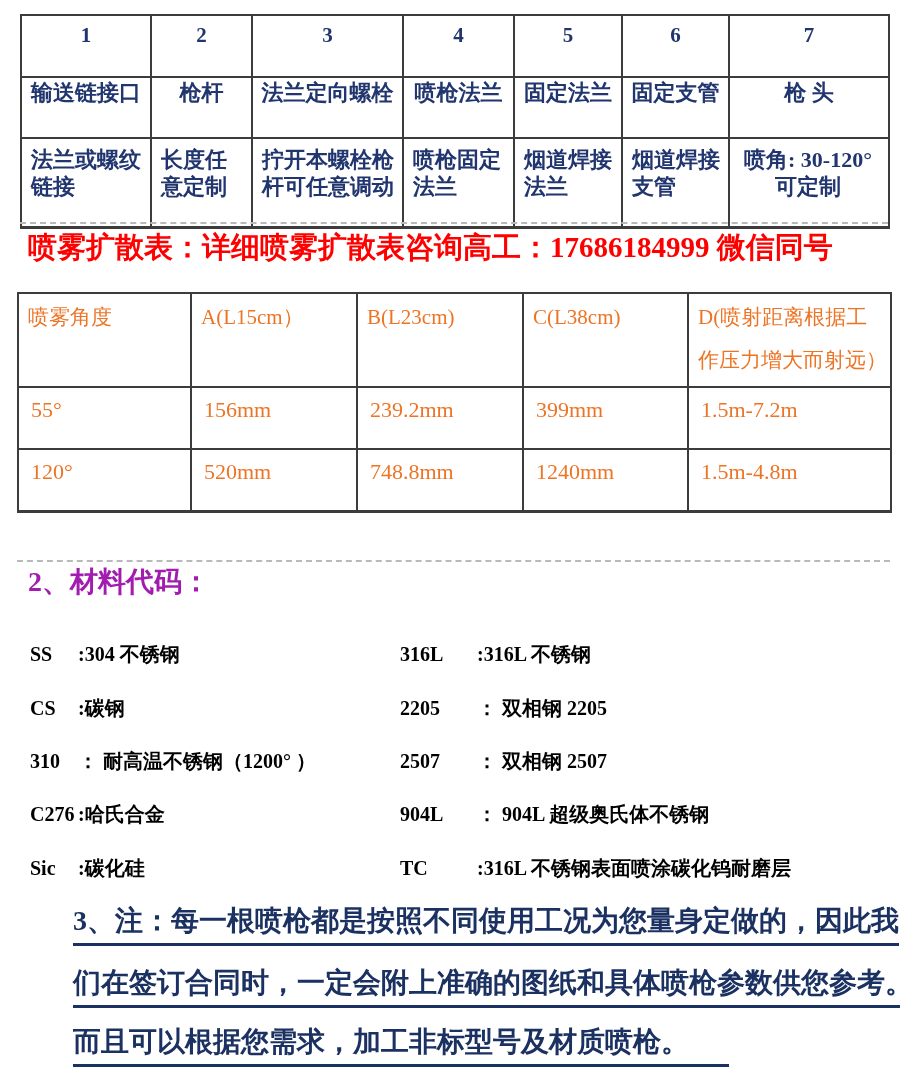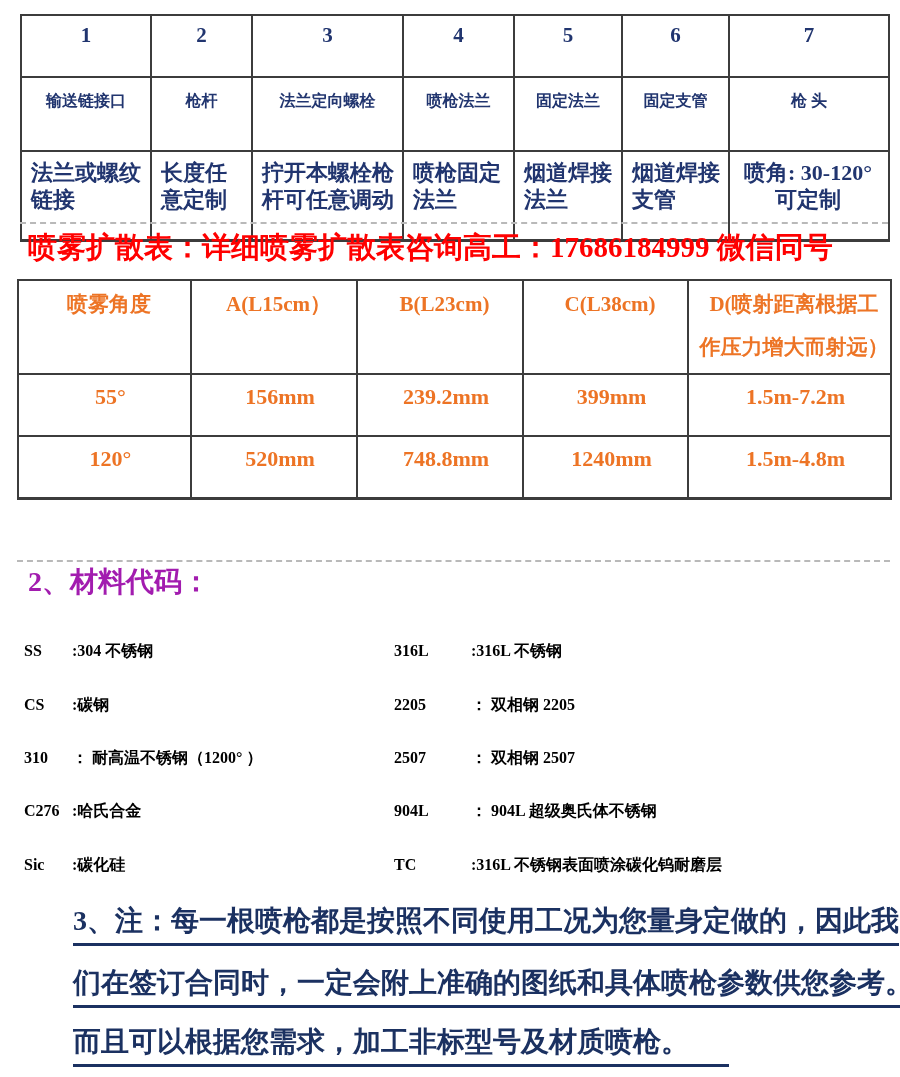--- a/index.html
+++ b/index.html
@@ -9,53 +9,53 @@
   }
 
   
   table.t1 {
     position:absolute; left:20px; top:14px; width:868px;
     border-collapse:collapse; table-layout:fixed;
     color:#21356F; font-weight:bold;
   }
   table.t1 td { border:2px solid #3c3c3c; vertical-align:top; overflow:hidden; }
   table.t1 tr.r1 td { height:52px; font-size:21px; text-align:center; padding-top:7px; }
-  table.t1 tr.r2 td { height:58px; font-size:16px; text-align:center; padding-top:13px;margin-top:48px; }
+  table.t1 tr.r2 td { height:58px; font-size:22px; text-align:center; padding-top:0;margin-top:48px; }
   table.t1 tr.r3 td { height:80px; font-size:22px; text-align:left; padding:7px 4px 0 9px;
                       line-height:27px; white-space:pre-line; border-bottom-width:3px; }
   table.t1 tr.r3 td.center { text-align:center; padding-left:2px; }
 
   .dash-under { position:absolute; border-top:2px dashed #b9b9b9; }
   .dash1 { left:20px; top:222px; width:868px; }
   .dash2 { left:17px; top:560px; width:873px; }
 
   
   .red-heading {
     position:absolute; left:28px; top:228px; width:860px;
     color:#FF0000; font-size:29px; font-weight:bold; line-height:1.35; white-space:nowrap;
   }
 
   
   table.t2 {
-    position:absolute; left:17px; top:279px; width:873px;
+    position:absolute; left:17px; top:292px; width:873px;
     border-collapse:collapse; table-layout:fixed;
-    color:#ED7425; font-weight:bold;text-align:center;
+    color:#ED7425; font-weight:normal;
   }
   table.t2 td { border:2px solid #3c3c3c; vertical-align:top; overflow:hidden; }
   table.t2 tr.hd td { height:90px; font-size:21px; padding:2px 0 0 9px; line-height:43px; white-space:pre-line; }
   table.t2 tr.dr td { height:51px; font-size:22px; padding:9px 0 0 12px; }
   table.t2 tr.last td { border-bottom-width:3px; }
 
   
   .h2-heading {
     position:absolute; left:28px; top:563px; color:#a21caf;
     font-size:28px; font-weight:bold; white-space:nowrap;
   }
-  .materials { position:absolute; left:24px; top:641px; width:862px; height:250px;
-               color:#000000; font-size:16px; font-weight:bold; }
+  .materials { position:absolute; left:30px; top:641px; width:862px; height:250px;
+               color:#000000; font-size:20px; font-weight:bold; }
   .mat-row { position:absolute; left:0; width:862px; white-space:nowrap; }
   .mat-row .pair-left  { position:absolute; left:0; }
   .mat-row .pair-right { position:absolute; left:370px; }
   .mat-code  { display:inline-block; min-width:48px; }
   .pair-right .mat-code { min-width:77px; }
 
   
   .note-line {
     position:absolute; left:30px; white-space:nowrap;
     color:#1B3161; font-size:28px; font-weight:bold;

